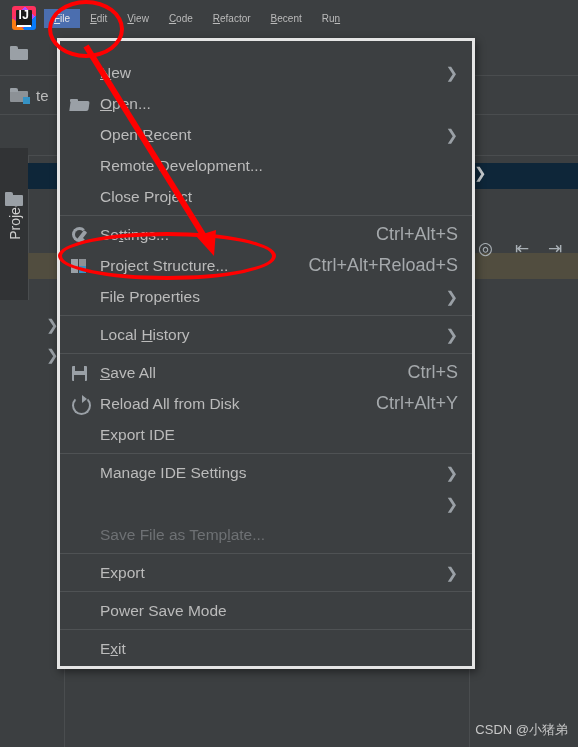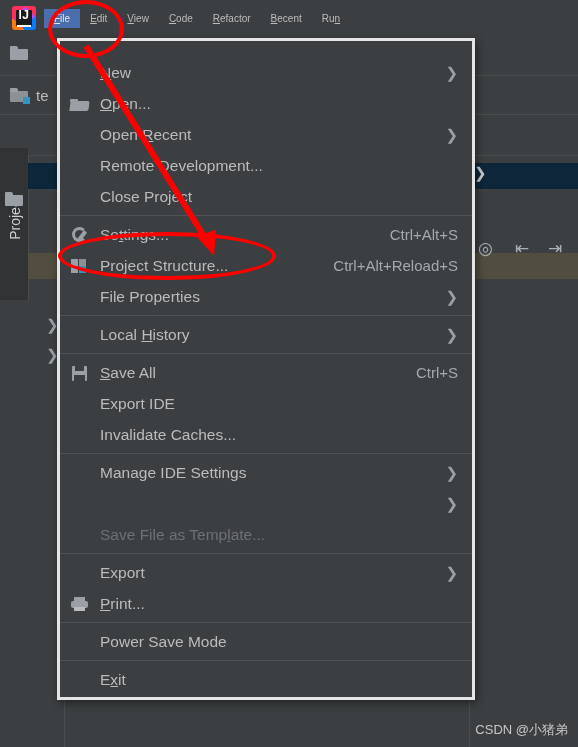--- a/index.html
+++ b/index.html
@@ -77,21 +77,21 @@
   .vline{position:absolute;width:1px;background:#4A4D4F;}
   .hline{position:absolute;height:1px;background:#4A4D4F;}
 
   
   .menu{position:absolute;left:57px;top:38px;width:412px;background:#3C3F41;
         border:3px solid #e5e5e5;box-shadow:2px 3px 8px rgba(0,0,0,.45);padding:16px 0 2px 0;}
   .mi{position:relative;height:31px;display:flex;align-items:center;color:#BBBBBB;font-size:15.5px;}
   .mi .ic{position:absolute;left:10px;top:50%;transform:translateY(-50%);width:20px;height:18px;}
   .mi .lbl{margin-left:40px;white-space:nowrap;}
   .mi .lbl u{text-decoration:underline;}
-  .mi .acc{position:absolute;right:14px;color:#A5A9AC;font-size:15px;}
+  .mi .acc{position:absolute;right:14px;color:#A5A9AC;font-size:18px;}
   .mi .arr{position:absolute;right:14px;color:#9AA0A6;font-size:15px;line-height:1;}
   .mi.disabled .lbl{color:#6E7174;}
   .sep{height:1px;background:#4F5254;margin:3px 0;}
 
   
   .i-open{position:absolute;left:0;bottom:2px;width:20px;height:12px;}
   .i-open:before{content:"";position:absolute;left:0;top:2px;width:19px;height:10px;background:#9AA0A6;
       border-radius:0 2px 2px 0;transform:skewX(-8deg);}
   .i-open:after{content:"";position:absolute;left:0;top:0px;width:8px;height:3px;background:#9AA0A6;border-radius:1px;}
   .i-wrench{position:absolute;left:1px;top:1px;width:17px;height:16px;}
@@ -251,54 +251,48 @@
     <span class="ic">
       <span class="i-save">
           <span class="top"></span>
           <span class="bot"></span>
         </span>
     </span>
     <span class="lbl"><u>S</u>ave All</span>
     <span class="acc">Ctrl+S</span>
   </div>
   <div class="mi">
+    <span class="ic">
+        <span class="i-reload"></span>
+      </span>
+    <span class="lbl">Reload All from Disk</span>
+    <span class="acc">Ctrl+Alt+Y</span>
+  </div>
+  <div class="mi">
     <span class="lbl">Export IDE</span>
-  </div>
-  <div class="mi">
-    <span class="lbl">Invalidate Caches...</span>
   </div>
 
   <div class="sep"></div>
 
   <div class="mi">
     <span class="lbl">Manage IDE Settings</span>
     <span class="arr">❯</span>
   </div>
   <div class="mi">
     <span class="arr">❯</span>
   </div>
   <div class="mi disabled">
     <span class="lbl">Save File as Temp<u>l</u>ate...</span>
   </div>
 
   <div class="sep"></div>
 
   <div class="mi">
     <span class="lbl">Export</span>
     <span class="arr">❯</span>
-  </div>
-  <div class="mi">
-    <span class="ic">
-      <span class="i-print">
-          <span class="paper"></span>
-          <span class="body"></span>
-          <span class="out"></span>
-        </span>
-    </span>
-    <span class="lbl"><u>P</u>rint...</span>
   </div>
 
   <div class="sep"></div>
 
   <div class="mi">
     <span class="lbl">Power Save Mode</span>
   </div>
 
   <div class="sep"></div>
 

